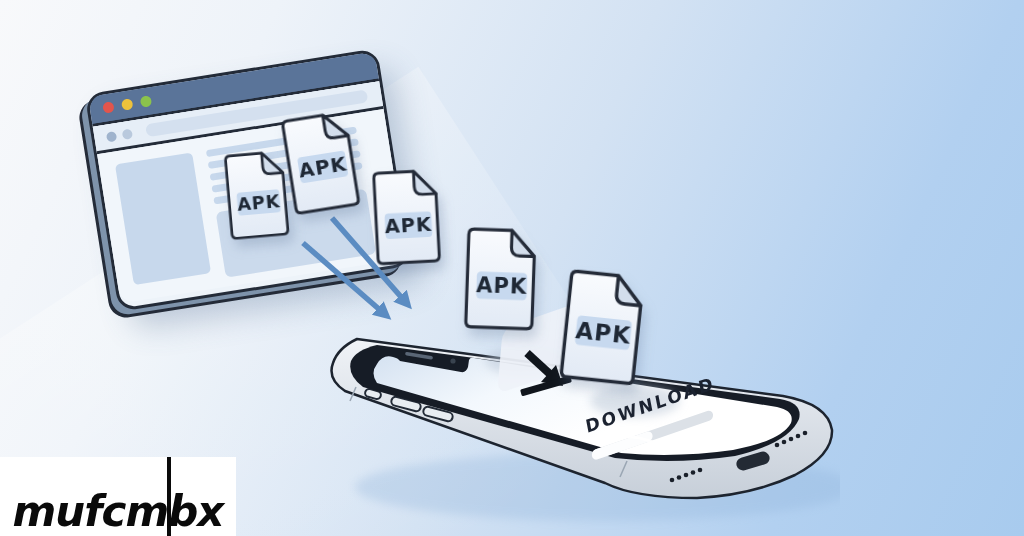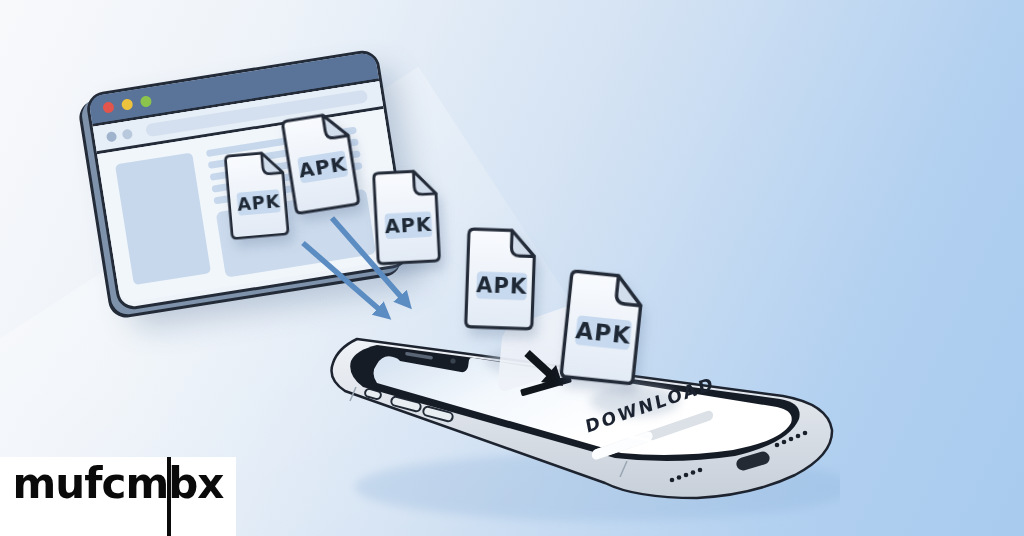--- a/index.html
+++ b/index.html
@@ -39,21 +39,21 @@
   .c-block{position:absolute;left:108px;top:76px;width:152px;height:66px;background:#cbdaec;border-radius:6px;}
   
   .apk-file{position:absolute;filter:drop-shadow(4px 8px 6px rgba(80,105,140,.25));}
   .apk-file svg{display:block;width:100%;height:100%;}
   
   .phone-svg{position:absolute;left:325px;top:295px;width:515px;height:240px;}
   .arrows-svg{position:absolute;left:280px;top:200px;width:160px;height:130px;}
   
   .watermark{
     position:absolute;left:0;top:457px;width:236px;height:79px;background:#ffffff;
-    display:flex;align-items:flex-start;justify-content:center;
+    display:flex;align-items:flex-end;justify-content:center;font-style:italic;
   }
   .watermark-text{font-weight:700;font-size:42px;letter-spacing:-1px;color:#0a0a0a;margin-top:2px;}
   .watermark-bar{position:absolute;left:167px;top:0;width:4px;height:79px;background:#0a0a0a;}
   text{font-family:"DejaVu Sans","Liberation Sans",sans-serif;}
 </style>
 </head>
 <body>
 
 <div id="stage">
 

